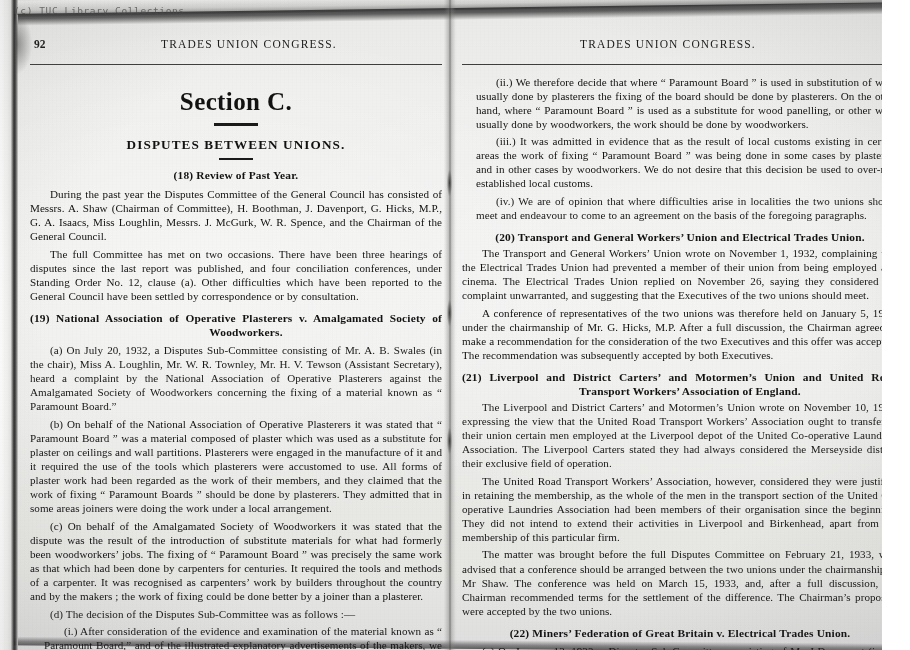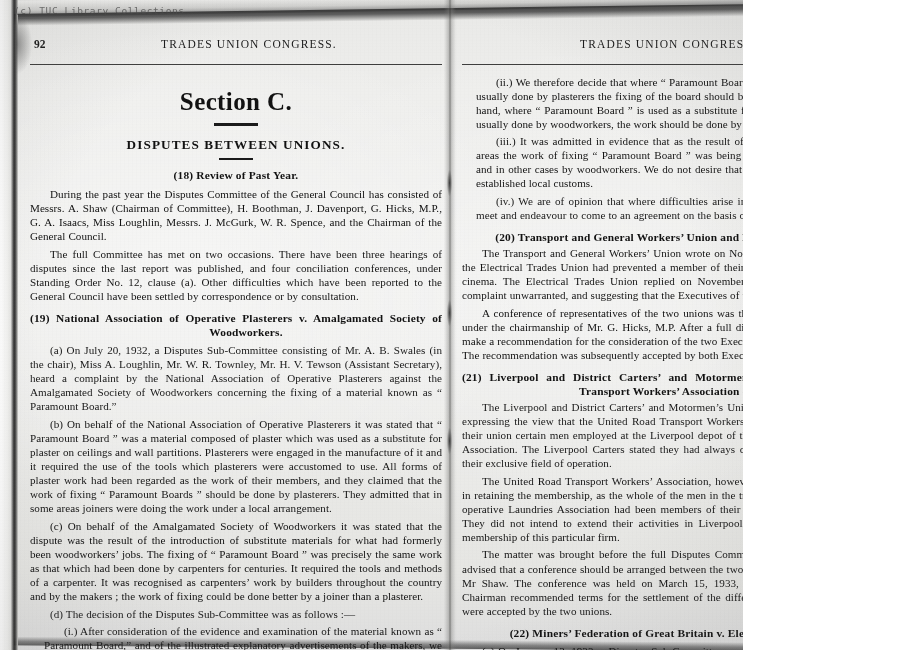--- a/index.html
+++ b/index.html
@@ -2,21 +2,21 @@
 <html><head>
 <meta charset="utf-8">
 <style>
   html, body {
     margin: 0;
     padding: 0;
     background: #ffffff;
   }
   #scan {
     position: relative;
-    width: 743px;
+    width: 882px;
     height: 650px;
     overflow: hidden;
     background: #f2f2f0;
     font-family: "Liberation Serif", serif;
   }
 
   
   .paper {
     position: absolute;
     inset: 0;

